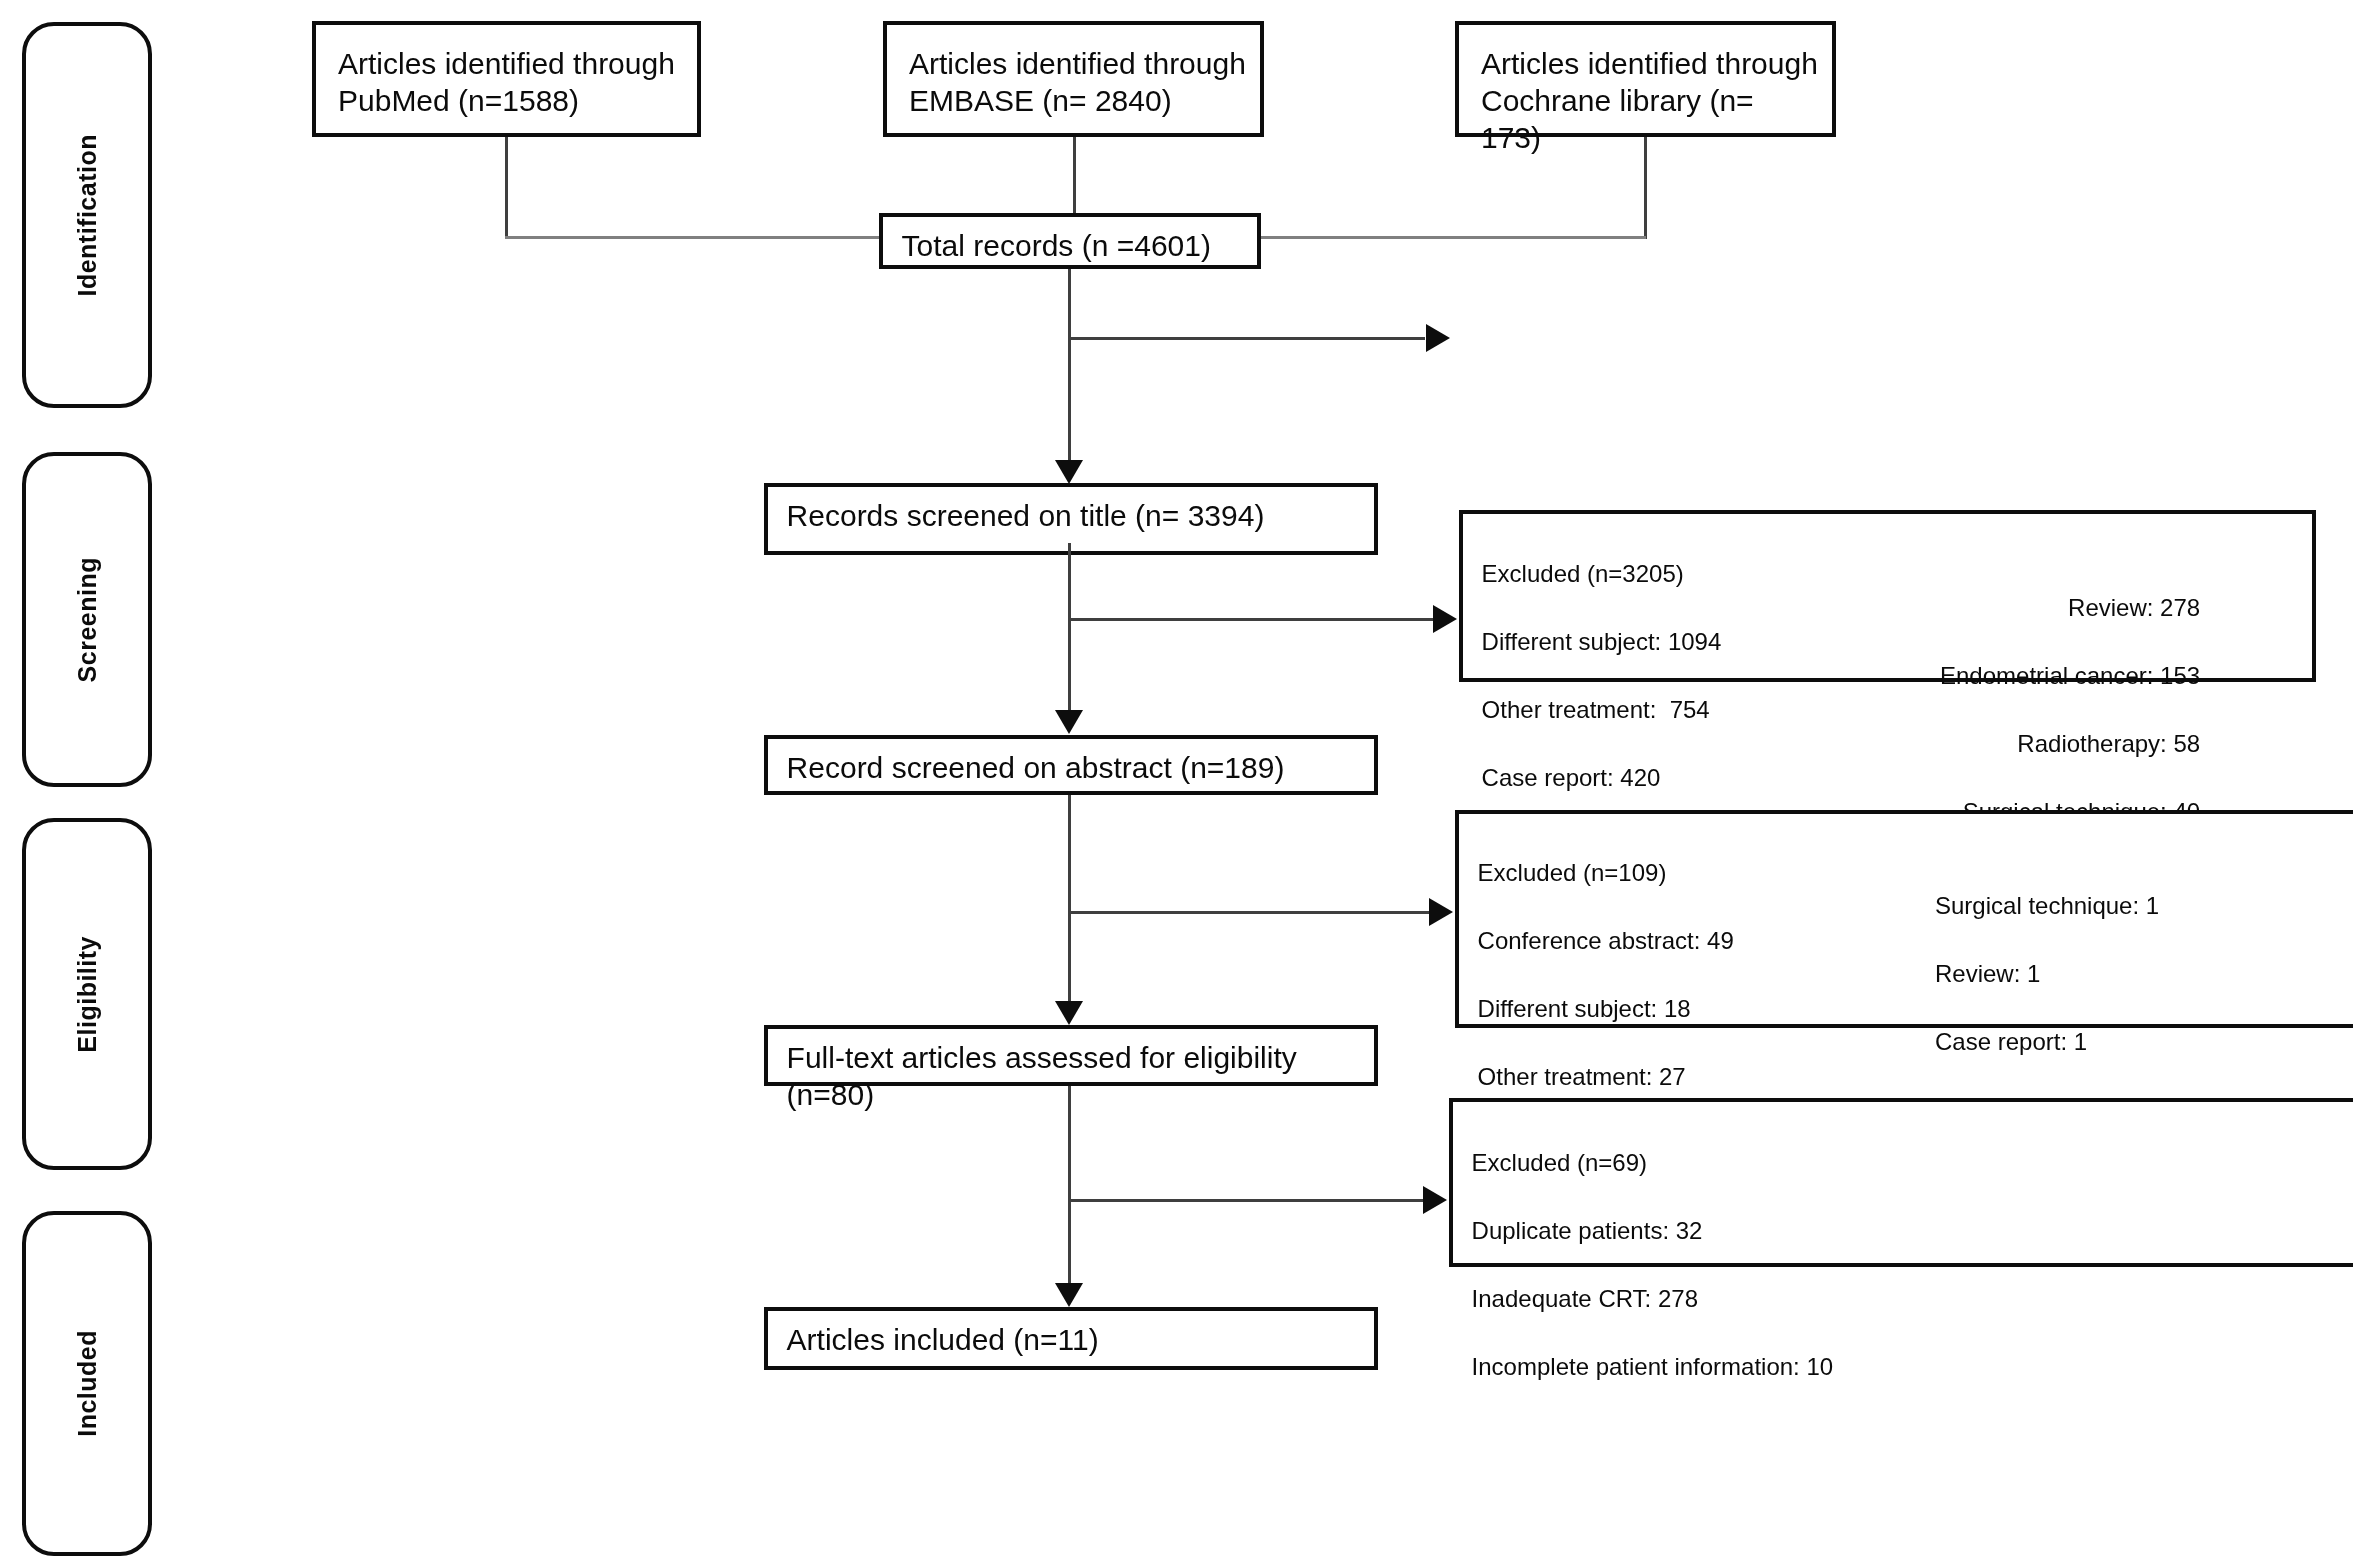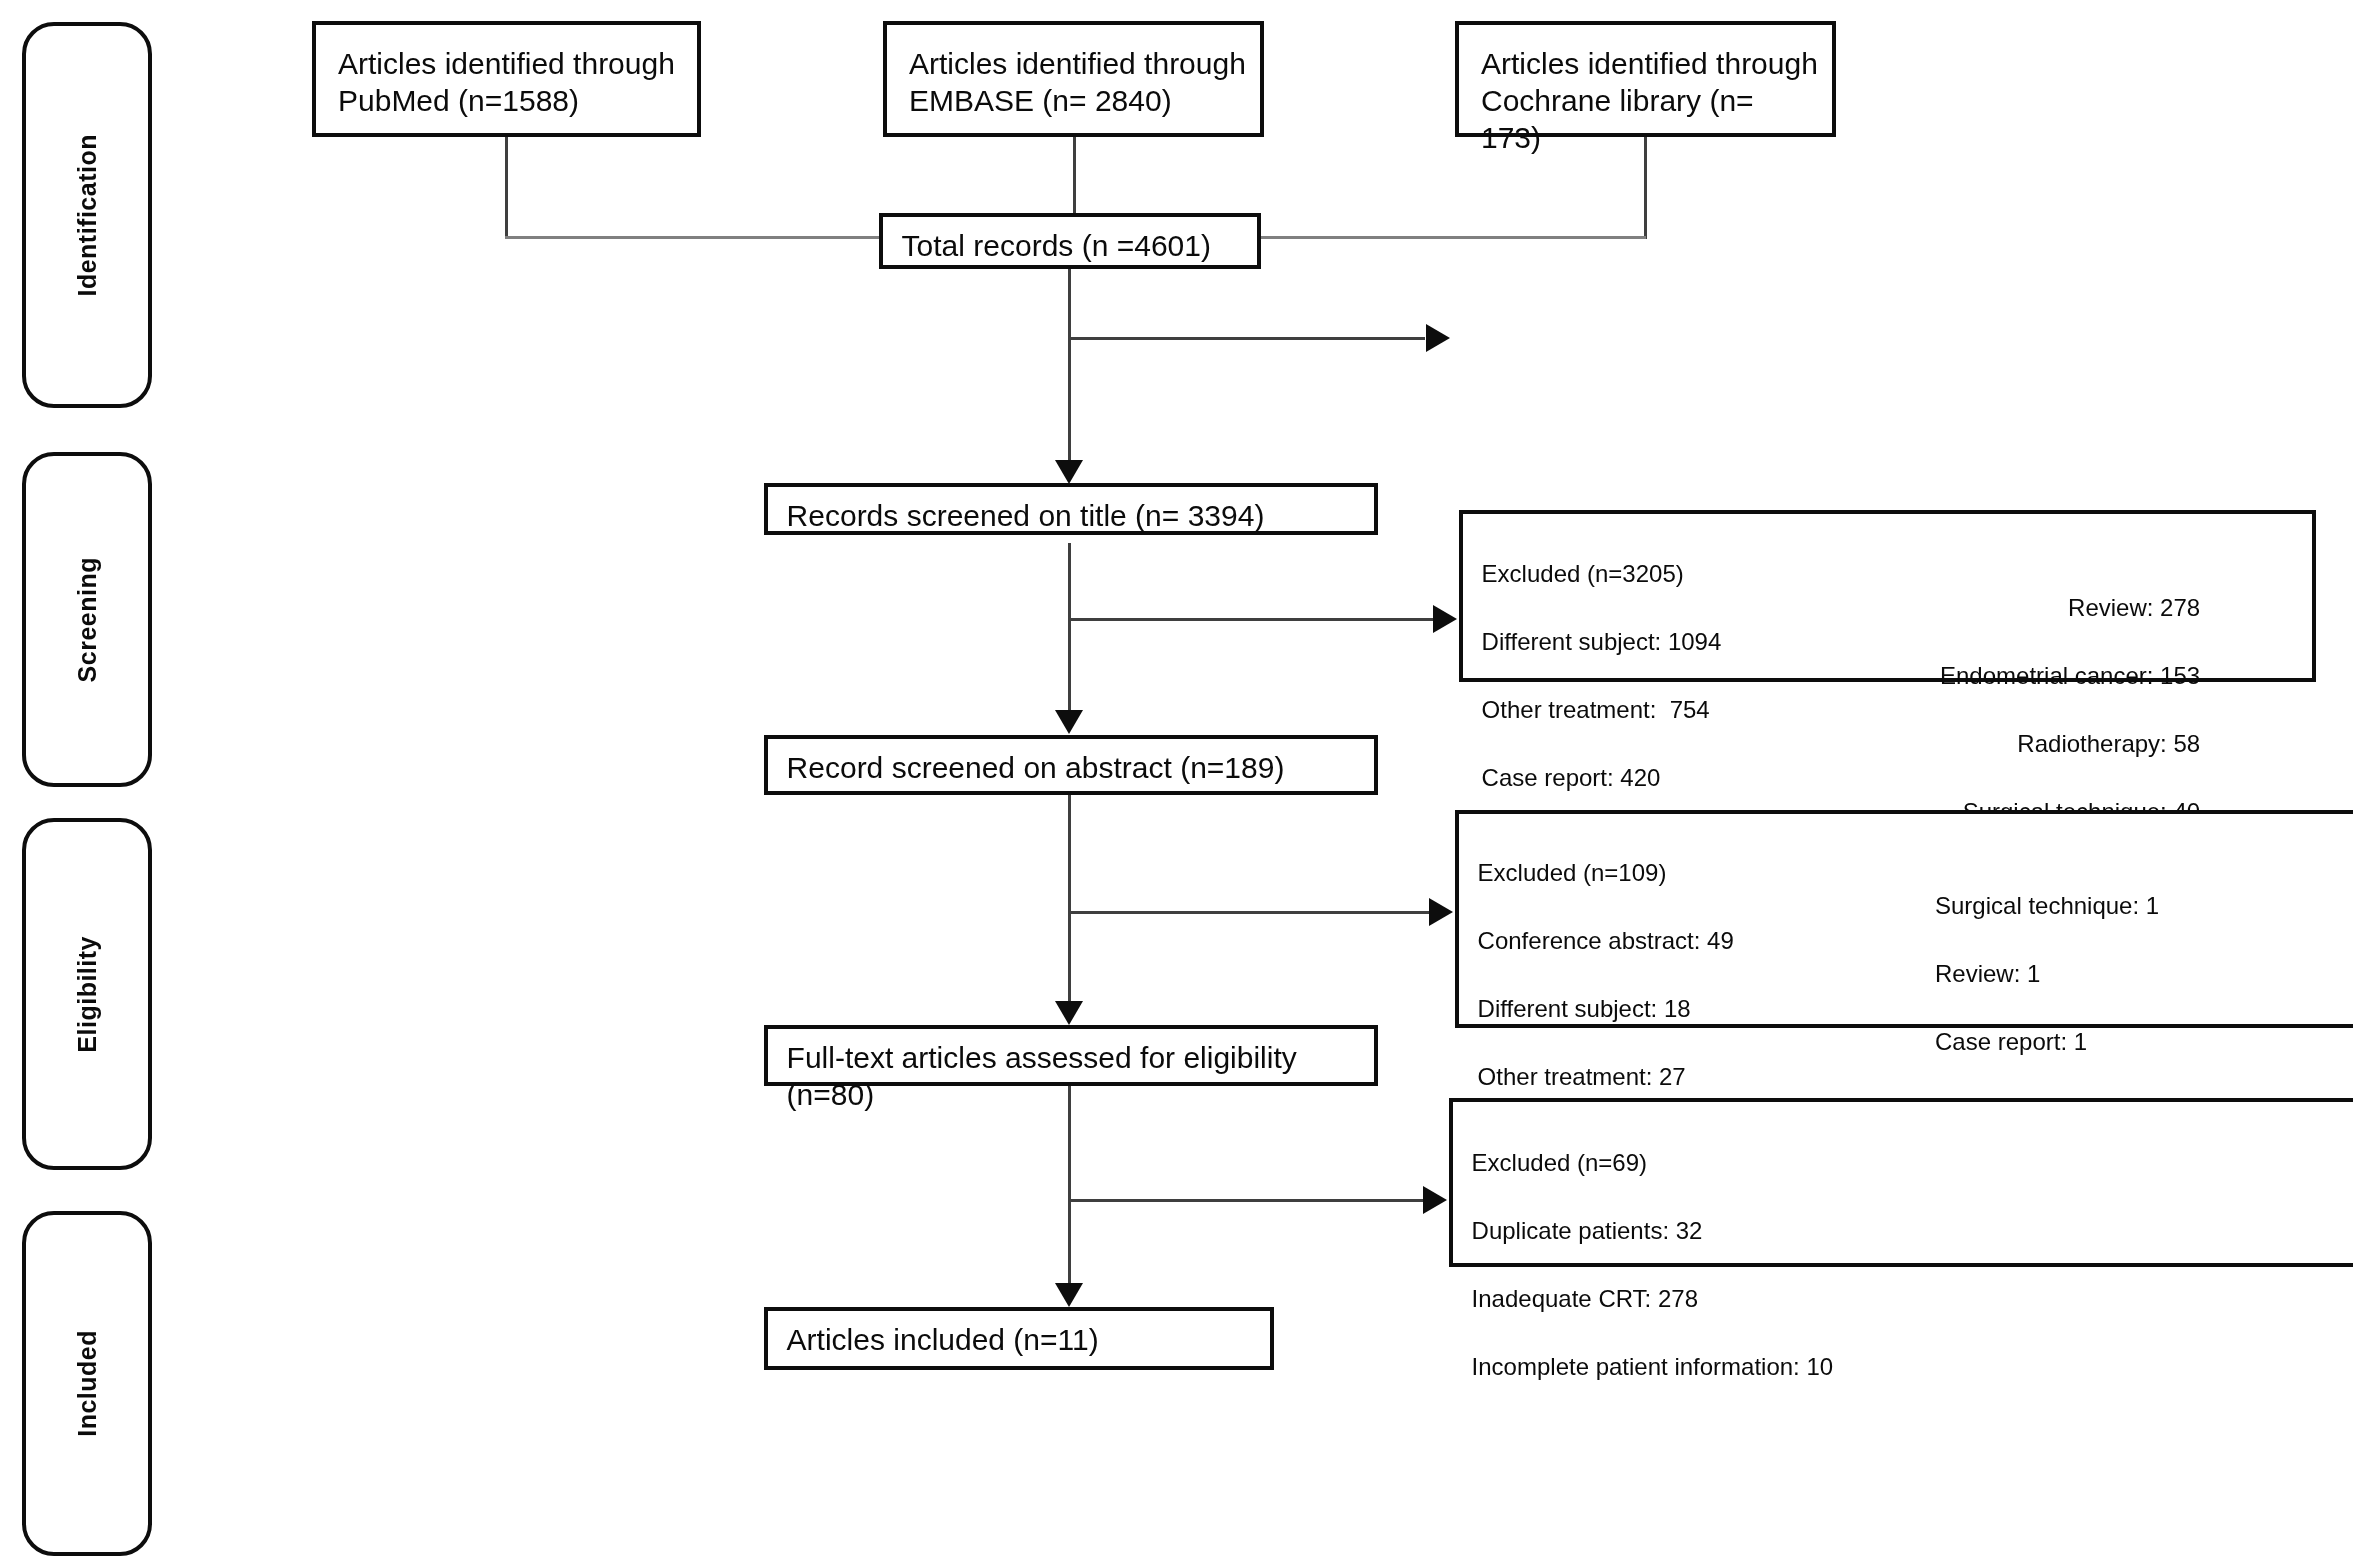--- a/index.html
+++ b/index.html
@@ -102,21 +102,21 @@
   <div class="line-gray" style="left:1261px;top:236px;width:385px;height:3.3px;"></div>
 
   <div class="fbox pad1" style="left:879px;top:213px;width:382px;height:56px;">Total records (n =4601)</div>
 
   <div class="line" style="left:1068px;top:269px;width:2.7px;height:194px;"></div>
   <div class="arr-down" style="left:1055px;top:460px;"></div>
   <div class="line" style="left:1068px;top:337px;width:357px;height:2.7px;"></div>
   <div class="arr-right" style="left:1426px;top:324px;"></div>
 
 
-  <div class="fbox pad1" style="left:764px;top:483px;width:614px;height:52px;">Records screened on title (n= 3394)</div>
+  <div class="fbox pad1" style="left:764px;top:483px;width:614px;height:72px;">Records screened on title (n= 3394)</div>
 
   <div class="line" style="left:1068px;top:543px;width:2.7px;height:170px;"></div>
   <div class="arr-down" style="left:1055px;top:710px;"></div>
   <div class="line" style="left:1068px;top:618px;width:366px;height:2.7px;"></div>
   <div class="arr-right" style="left:1433px;top:605px;"></div>
 
   <div class="exbox" style="left:1459px;top:510px;width:857px;height:172px;">
     <div class="excol-left" style="top:8.7px;">
       <div class="exrow">Excluded (n=3205)</div>
       <div class="exrow">Different subject: 1094</div>
@@ -166,16 +166,16 @@
 
   <div class="exbox" style="left:1449px;top:1098px;width:948px;height:169px;">
     <div class="excol-left" style="top:9.8px;">
       <div class="exrow">Excluded (n=69)</div>
       <div class="exrow">Duplicate patients: 32</div>
       <div class="exrow">Inadequate CRT: 278</div>
       <div class="exrow">Incomplete patient information: 10</div>
     </div>
   </div>
 
-  <div class="fbox pad1" style="left:764px;top:1307px;width:510px;height:63px;">Articles included  (n=11)</div>
+  <div class="fbox pad1" style="left:764px;top:1307px;width:614px;height:63px;">Articles included  (n=11)</div>
 
 </div>
 
 
 </body></html>

